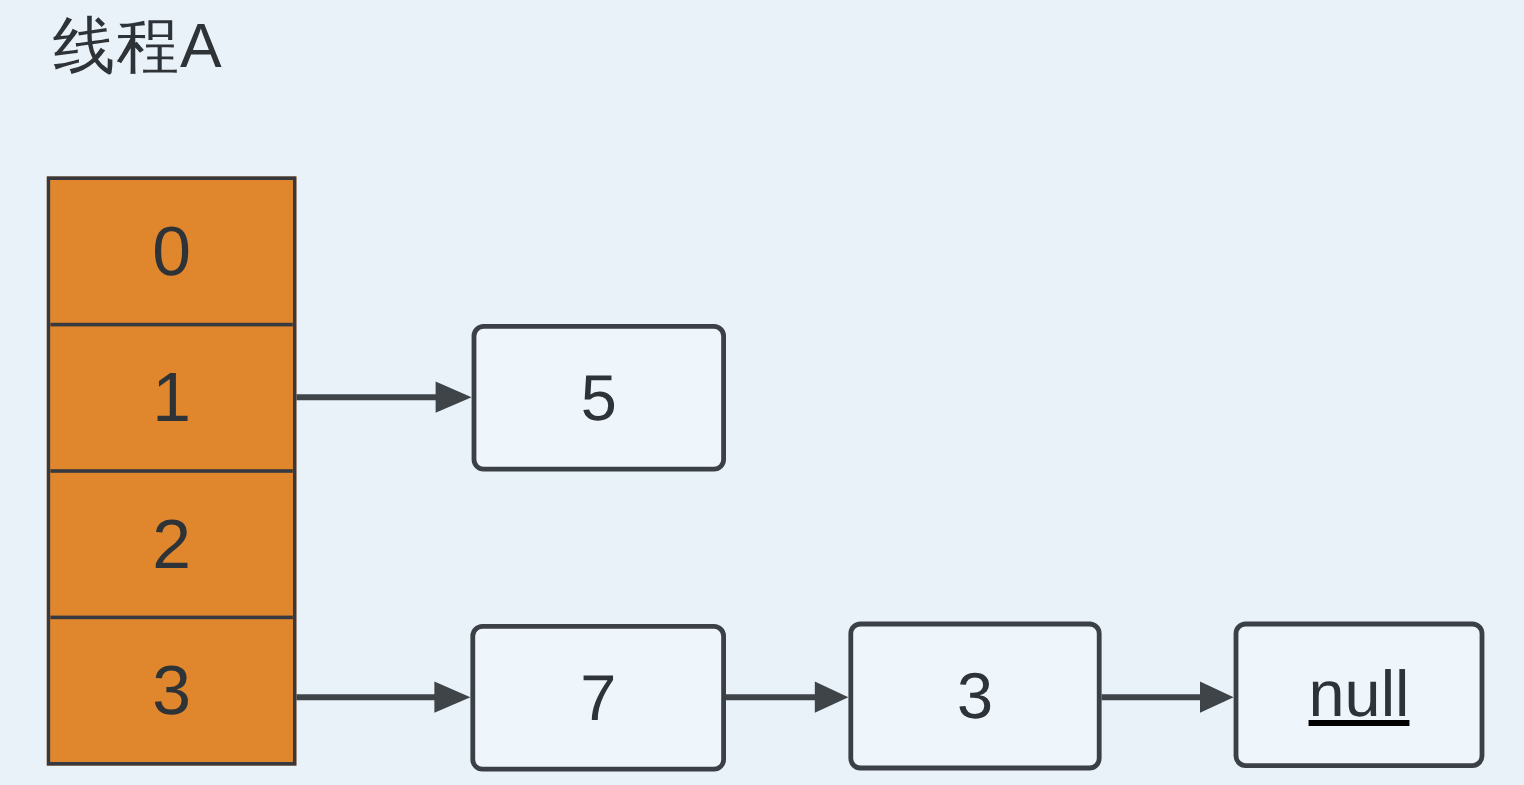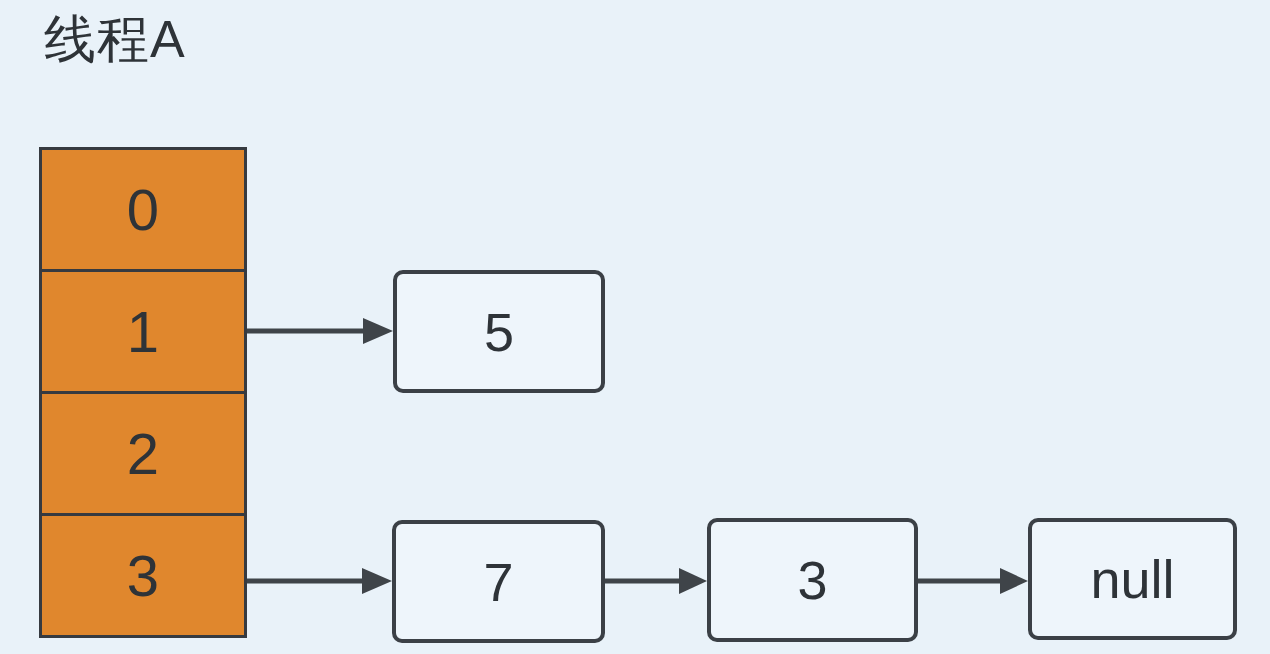--- a/index.html
+++ b/index.html
@@ -62,21 +62,21 @@
     align-items: center;
     justify-content: center;
   }
   .node span {
     font-size: 54px;
     color: #2e3338;
   }
   .node-5    { left: 393px;  top: 270px; width: 212px; height: 123px; }
   .node-7    { left: 392px;  top: 520px; width: 213px; height: 123px; }
   .node-3    { left: 707px;  top: 518px; width: 211px; height: 124px; }
-  .node-null { left: 1028px; top: 518px; width: 209px; height: 122px; }
+  .node-null { left: 1028px; top: 518px; width: 209px; height: 122px; text-decoration: underline; }
   .arrows {
     position: absolute;
     left: 0;
     top: 0;
     width: 1270px;
     height: 654px;
     pointer-events: none;
   }
   .arrows line {
     stroke: #3f4449;

